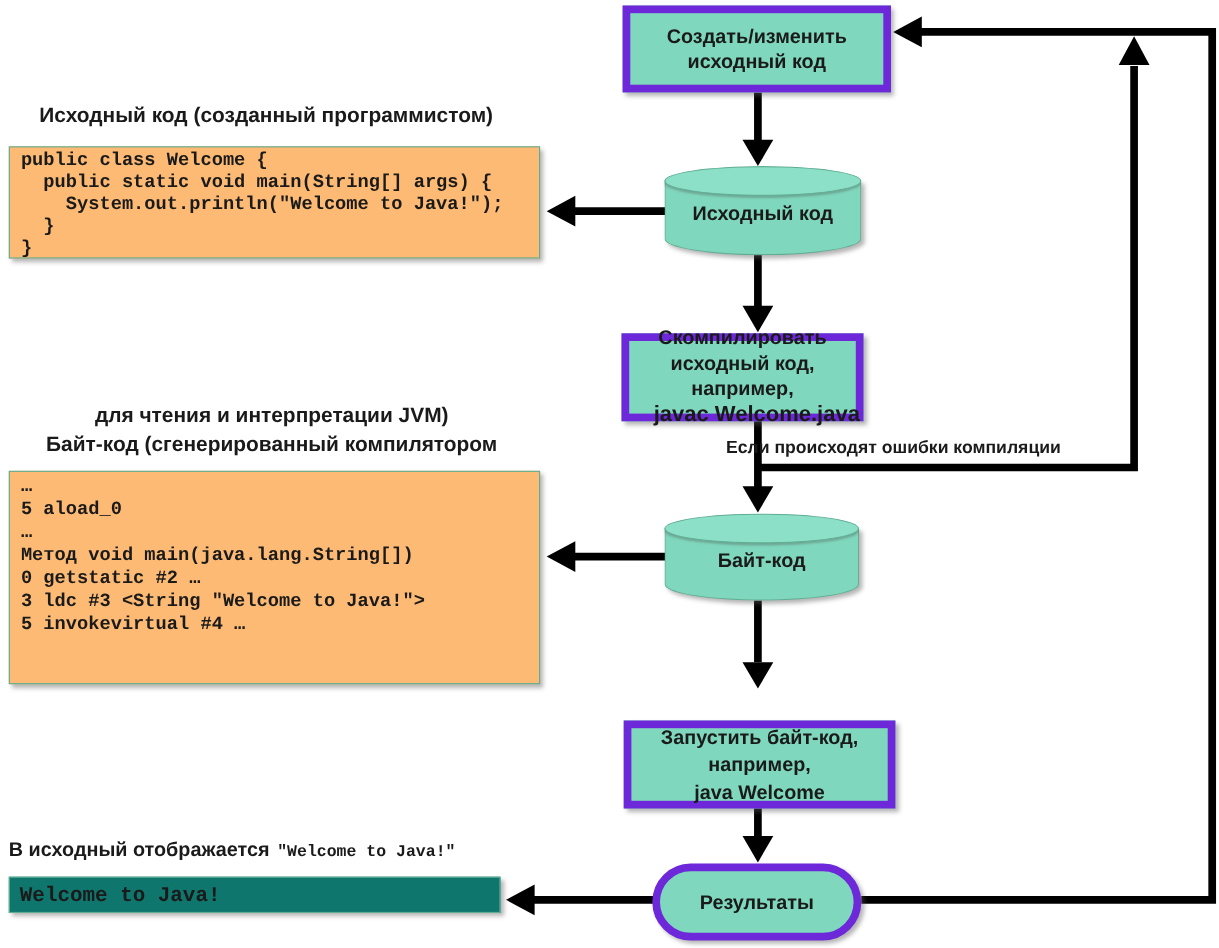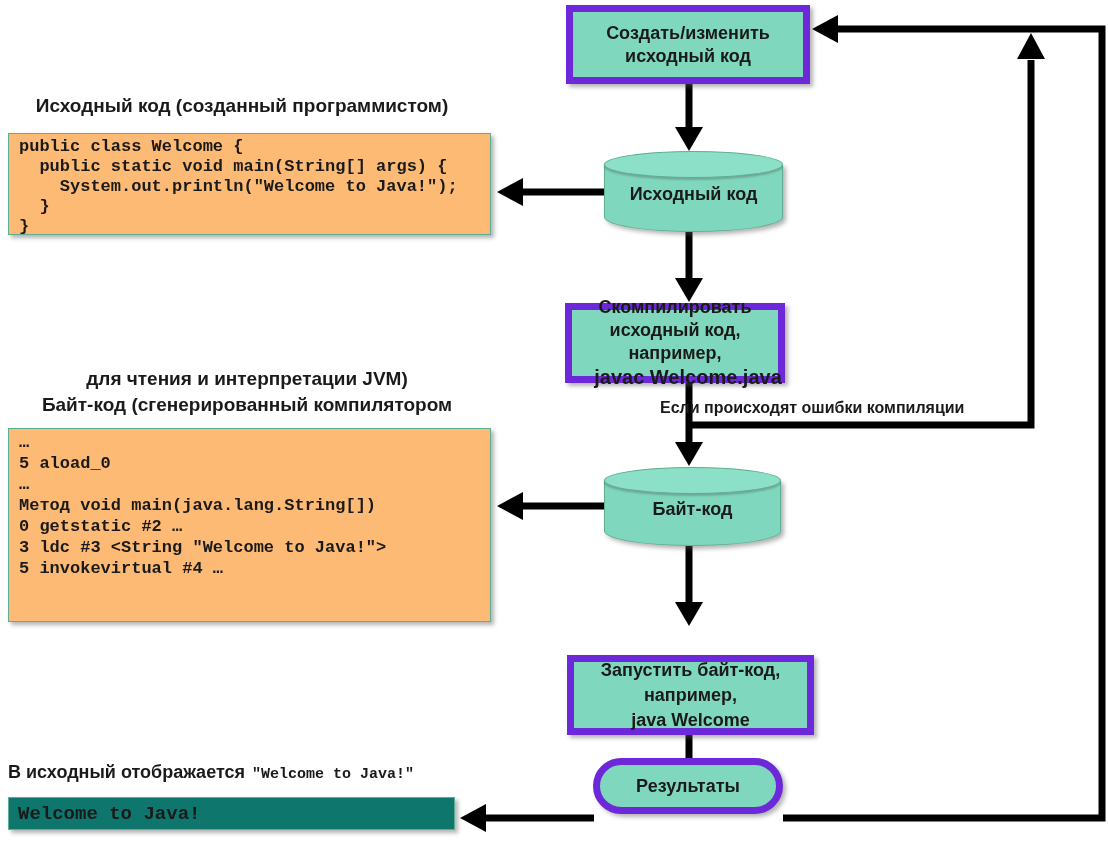--- a/index.html
+++ b/index.html
@@ -196,21 +196,21 @@
     <div class="cyl-top"></div>
     <div class="cyl-label">Байт-код</div>
   </div>
 
   <div class="node" style="left:567px; top:627px; width:247px; height:80px; line-height:25px;margin-top:28px;">
     <div>Запустить байт-код,</div>
     <div>например,</div>
     <div>java Welcome</div>
   </div>
 
-  <div class="node stadium" style="left:593px; top:758px; width:190px; height:56px;">
+  <div class="node stadium" style="left:593px; top:785px; width:190px; height:70px;">
     <div>Результаты</div>
   </div>
 
   <div class="section-heading" style="left:0px; top:93px; width:484px;">Исходный код (созданный программистом)</div>
 
   <div class="codebox src-box" style="left:8px; top:133px; width:483px; height:102px;">
     <div class="code-line">public class Welcome {</div>
     <div class="code-line">  public static void main(String[] args) {</div>
     <div class="code-line">    System.out.println("Welcome to Java!");</div>
     <div class="code-line">  }</div>

